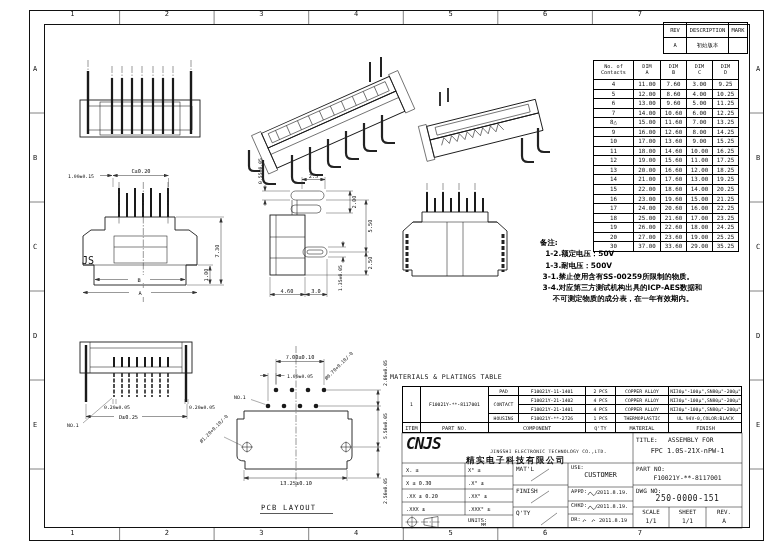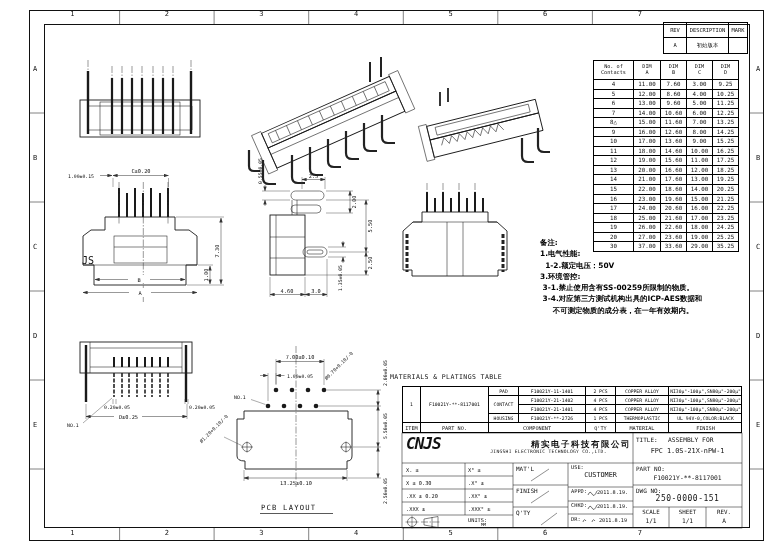--- a/index.html
+++ b/index.html
@@ -541,23 +541,22 @@
           <td>33.60</td>
           <td>29.00</td>
           <td>35.25</td>
         </tr>
       </tbody>
   </table>
 
   <div id="notes">
 
   <div class="nline">备注:</div>
-      <div class="nline">1.电气性能:</div>
       <div class="nline">  1-2.额定电压：50V</div>
-      <div class="nline">3.环境管控:</div>
+      <div class="nline">  1-3.耐电压：500V</div>
       <div class="nline"> 3-1.禁止使用含有SS-00259所限制的物质。</div>
       <div class="nline"> 3-4.对应第三方测试机构出具的ICP-AES数据和</div>
       <div class="nline">     不可测定物质的成分表，在一年有效期内。</div>
     </div>
 
   <div class="t" style="left:390px;top:374px;font-size:6.5px;letter-spacing:.4px">MATERIALS &amp; PLATINGS TABLE</div>
   <div id="mat">
     <div class="mc" style="grid-area:1/1/5/2">1</div>
     <div class="mc" style="grid-area:1/2/5/3">F10021Y-**-8117001</div>
     <div class="mc" style="grid-area:1/3">PAD</div>
@@ -581,21 +580,21 @@
     <div class="mc lastc" style="grid-area:4/7">UL 94V-0,COLOR:BLACK</div>
     <div class="mc ft lastr" style="grid-area:5/1">ITEM</div>
     <div class="mc ft lastr" style="grid-area:5/2">PART NO.</div>
     <div class="mc ft lastr" style="grid-area:5/3/6/5">COMPONENT</div>
     <div class="mc ft lastr" style="grid-area:5/5">Q'TY</div>
     <div class="mc ft lastr" style="grid-area:5/6">MATERIAL</div>
     <div class="mc ft lastr lastc" style="grid-area:5/7">FINISH</div>
   </div>
 
   <div class="t" style="left:406px;top:436px;font-size:16px;font-weight:900;font-style:italic;letter-spacing:-1px">CNJS</div>
-  <div class="t cjk" style="left:466px;top:440px;width:165px;text-align:right;font-size:8.5px;font-weight:600;letter-spacing:1.5px">精实电子科技有限公司</div>
+  <div class="t cjk" style="left:466px;top:456px;width:165px;text-align:left;font-size:8.5px;font-weight:600;letter-spacing:1.5px">精实电子科技有限公司</div>
   <div class="t" style="left:466px;top:450px;width:165px;text-align:center;font-size:4.6px;letter-spacing:.3px">JINGSHI ELECTRONIC TECHNOLOGY CO.,LTD.</div>
 
   <div class="t t6" style="left:636px;top:437px">TITLE:</div>
   <div class="t" style="left:668px;top:437px;font-size:6.3px">ASSEMBLY FOR</div>
   <div class="t" style="left:633px;top:448px;width:109px;text-align:center;font-size:6.8px">FPC 1.0S-21X-nPW-1</div>
   <div class="t t6" style="left:636px;top:466px">PART NO:</div>
   <div class="t" style="left:633px;top:475px;width:109px;text-align:center;font-size:6.3px">F10021Y-**-8117001</div>
   <div class="t t6" style="left:636px;top:488px">DWG NO:</div>
   <div class="t" style="left:633px;top:495px;width:109px;text-align:center;font-size:8px;letter-spacing:.5px">250-0000-151</div>
   <div class="t" style="left:633px;top:509px;width:36px;text-align:center;font-size:5.8px">SCALE</div>

